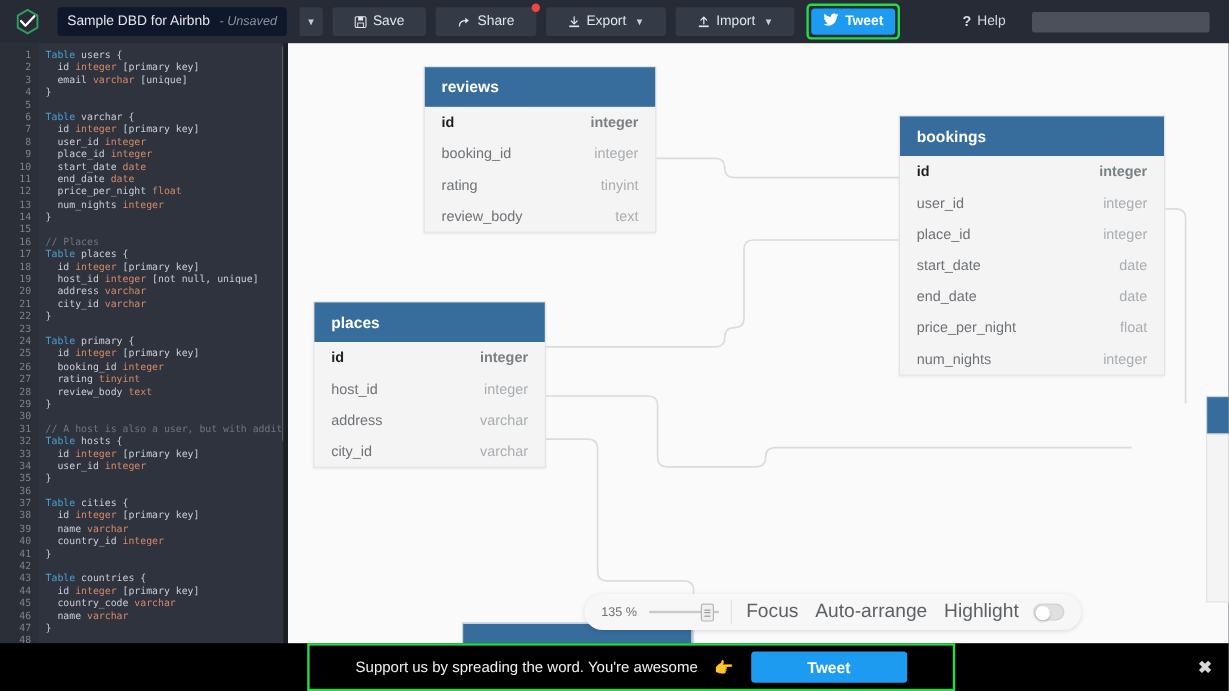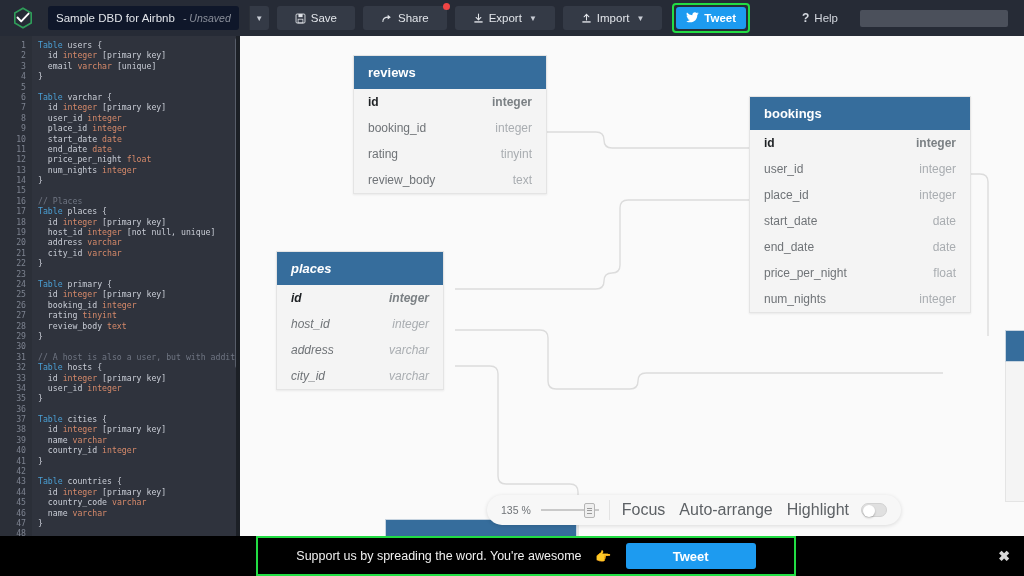--- a/index.html
+++ b/index.html
@@ -421,21 +421,21 @@
           </div>
           <div class="tbl-row">
             <span class="fname">price_per_night</span>
             <span class="ftype">float</span>
           </div>
           <div class="tbl-row">
             <span class="fname">num_nights</span>
             <span class="ftype">integer</span>
           </div>
         </div>
-        <div class="tbl" style="left: 36px; top: 215px; width: 168px; font-style: italic;">
+        <div class="tbl" style="left: 21px; top: 215px; width: 194px;">
           <div class="tbl-head" style="background: rgb(54, 109, 156);">places</div>
           <div class="tbl-row pk">
             <span class="fname">id</span>
             <span class="ftype">integer</span>
           </div>
           <div class="tbl-row">
             <span class="fname">host_id</span>
             <span class="ftype">integer</span>
           </div>
           <div class="tbl-row">

